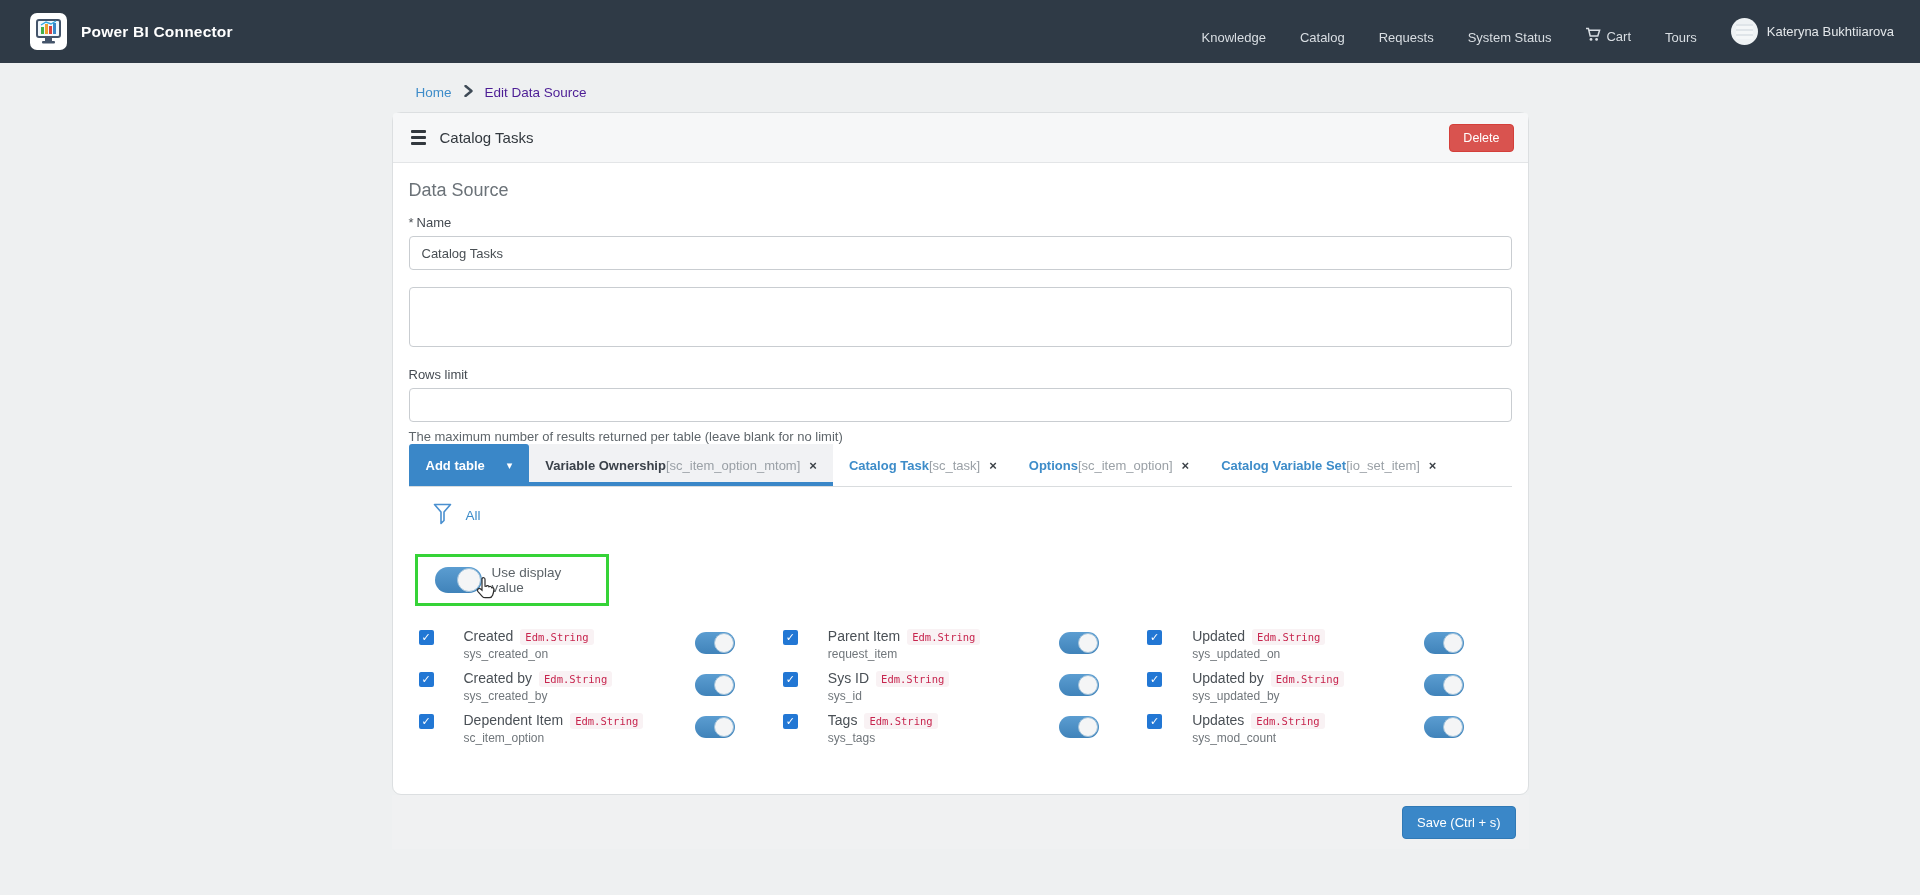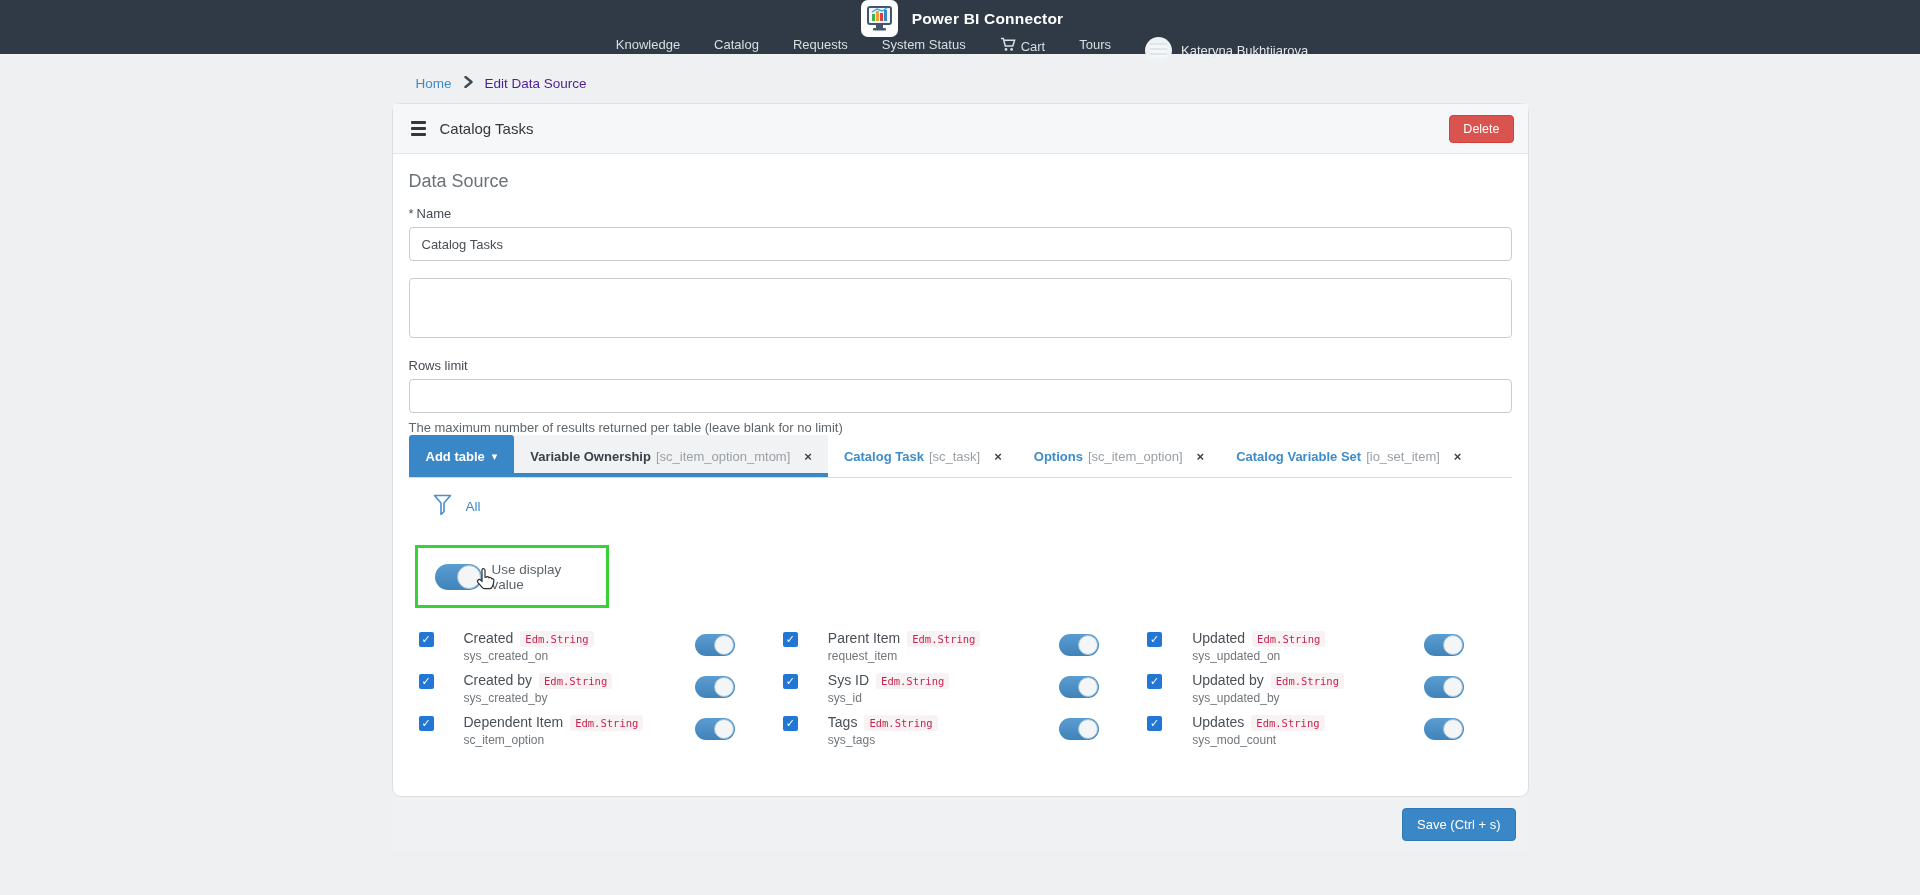--- a/index.html
+++ b/index.html
@@ -1,24 +1,24 @@
 <!DOCTYPE html>
 <html><head>
 <meta charset="utf-8">
 <style>
   * { margin:0; padding:0; box-sizing:border-box; }
   html,body { width:1920px; height:895px; overflow:hidden; }
   body { font-family:"Liberation Sans","DejaVu Sans",sans-serif; background:#eef0f1; font-size:13px; color:#454b52; }
 
   
-  .navbar { height:54px; background:#2f3a46; display:flex; align-items:center; justify-content:space-between; padding:0 26px 0 30px;flex-direction:column; }
+  .navbar { height:63px; background:#2f3a46; display:flex; align-items:center; justify-content:space-between; padding:0 26px 0 30px; }
   .nav-left { display:flex; align-items:center; gap:14px; }
   .logo-box { width:37px; height:37px; background:#fff; border-radius:7px; display:flex; align-items:center; justify-content:center; }
   .app-title { color:#ffffff; font-size:15.5px; font-weight:700; letter-spacing:.2px; }
-  .nav-right { display:flex; align-items:flex-start; gap:34px; }
+  .nav-right { display:flex; align-items:flex-end; gap:34px; }
   .nav-link { color:#d9dee3; font-size:13px; text-decoration:none; cursor:pointer; display:flex; align-items:center; gap:5px; }
   .nav-user { display:flex; align-items:center; gap:9px; }
   .avatar { width:27px; height:27px; border-radius:50%; background:#eef2f4; display:inline-block; position:relative; overflow:hidden; }
   .avatar::after { content:""; position:absolute; left:5px; top:6px; right:5px; height:15px;
     background:repeating-linear-gradient(#dfe5e9 0 2px, #f4f7f8 2px 5px); }
   .user-name { color:#e3e7ea; font-size:13px; }
 
   
   .container { width:1137px; margin:0 auto; }
   .breadcrumb { margin:22px 0 12px 24px; display:flex; align-items:center; gap:12px; font-size:13.5px; }
@@ -38,35 +38,35 @@
   .form-label { display:block; margin-bottom:6px; color:#454b52; font-size:13px; }
   .req { margin-right:3px; color:#4e5358; }
   .text-input, .textarea { width:100%; border:1px solid #c9cdd1; border-radius:4px; background:#fff; font-family:inherit; font-size:13px; color:#494f54; padding:8px 12px; }
   .text-input { height:34px; }
   .textarea { height:60px; resize:none; }
   .help-text { margin-top:7px; color:#5f666b; font-size:13px; }
 
   
   .export-label { margin:24px 0 8px; }
   .tabbar { display:flex; align-items:stretch; height:43px; border-bottom:1px solid #d9dcde; }
-  .btn-add-table { background:#3a87c8; border:none; color:#fff; font-weight:700; font-size:13px; padding:0 17px; border-radius:3px 3px 0 0; cursor:pointer; font-family:inherit; display:flex; align-items:center; gap:7px; }
+  .btn-add-table { background:#3a87c8; border:none; color:#fff; font-weight:700; font-size:13px; padding:0 17px; border-radius:3px 3px 0 0; cursor:pointer; font-family:inherit; display:flex; align-items:center; gap:22px; }
   .caret { font-size:11px; }
   .tabs-host { display:flex; }
-  .tab { display:flex; align-items:center; padding:11px 16px; cursor:pointer; gap:5px; white-space:nowrap; }
+  .tab { display:flex; align-items:center; padding:11px 16px; cursor:pointer; white-space:nowrap; }
   .tab-name { color:#3d8cc9; font-weight:700; font-size:13px; }
   .tab-table { color:#9aa0a6; font-size:13px; }
   .tab-close { color:#3c4248; font-weight:700; margin-left:9px; font-size:13px; cursor:pointer; }
   .tab.active { background:#f1f2f4; box-shadow:inset 0 -4px 0 #3a87c8; }
   .tab.active .tab-name { color:#3a4149; }
 
   .filter-row { display:flex; align-items:center; gap:14px; margin:16px 0 0 24px; }
   .filter-all { color:#3d8cc9; text-decoration:none; font-size:13.5px; cursor:pointer; }
 
   
-  .highlight-box { position:relative; margin:26px 0 0 6px; width:194px; height:63px; border:3px solid #35d337; display:flex; align-items:center; gap:10px; padding:0 10px 0 17px; }
+  .highlight-box { position:relative; margin:26px 0 0 6px; width:194px; height:52px; border:3px solid #35d337; display:flex; align-items:center; gap:10px; padding:0 10px 0 17px; }
   .toggle { position:relative; display:inline-block; background:linear-gradient(180deg,#5b9dd1,#4083ba); border-radius:999px; cursor:pointer; flex:none; }
   .toggle .knob { position:absolute; top:1px; right:1px; background:#f4f5f6; border:1px solid #9fc1da; border-radius:50%; }
   .toggle.big { width:47px; height:26px; }
   .toggle.big .knob { width:24px; height:24px; }
   .toggle.small { width:40px; height:22px; }
   .toggle.small .knob { width:20px; height:20px; }
   .hl-label { color:#5c6368; font-size:13.5px; }
   .hand-cursor { position:absolute; left:58px; top:20px; }
 
   

